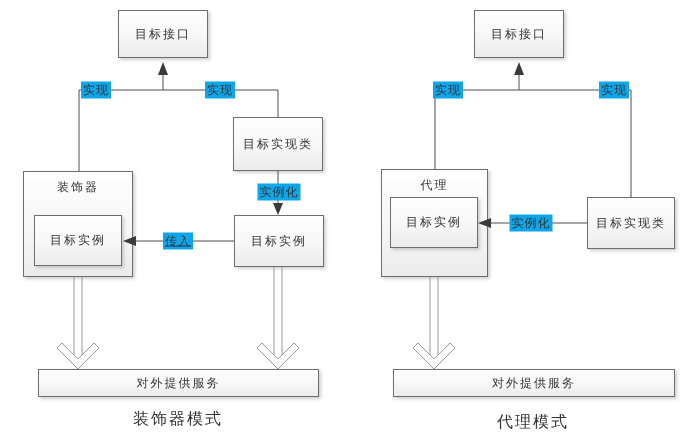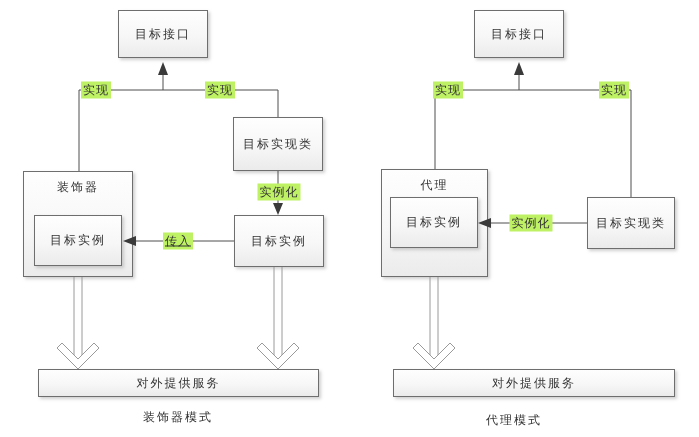--- a/index.html
+++ b/index.html
@@ -24,31 +24,31 @@
     letter-spacing: 2px;
     white-space: nowrap;
   }
   .box.container {
     align-items: flex-start;
     padding-top: 7px;
   }
   .edge-label {
     position: absolute;
     transform: translate(-50%, -50%);
-    background: #bef264;
+    background: #0ea5e9;
     padding: 0 2px;
     font-size: 12px;
     color: #333333;
     letter-spacing: 1px;
     white-space: nowrap;
   }
   .caption {
     position: absolute;
     transform: translateX(-50%);
-    font-size: 12px;
+    font-size: 16px;
     color: #333333;
     letter-spacing: 2px;
     white-space: nowrap;
   }
   svg.connectors {
     position: absolute;
     left: 0; top: 0;
     pointer-events: none;
   }
   svg.connectors line { stroke: #4f4f4f; stroke-width: 1; }
@@ -148,13 +148,13 @@
 <div class="edge-label" style="left:178px; top:241px;text-decoration:underline;">传入</div>
 
 <div class="edge-label" style="left:448px; top:90px;">实现</div>
 
 <div class="edge-label" style="left:614px; top:90px;">实现</div>
 
 <div class="edge-label" style="left:531px; top:223px;">实例化</div>
 
 <div class="caption" style="left:178px; top:409px;">装饰器模式</div>
 
-<div class="caption" style="left:514px; top:412px;">代理模式</div>
+<div class="caption" style="left:533px; top:412px;">代理模式</div>
 
 </body></html>

